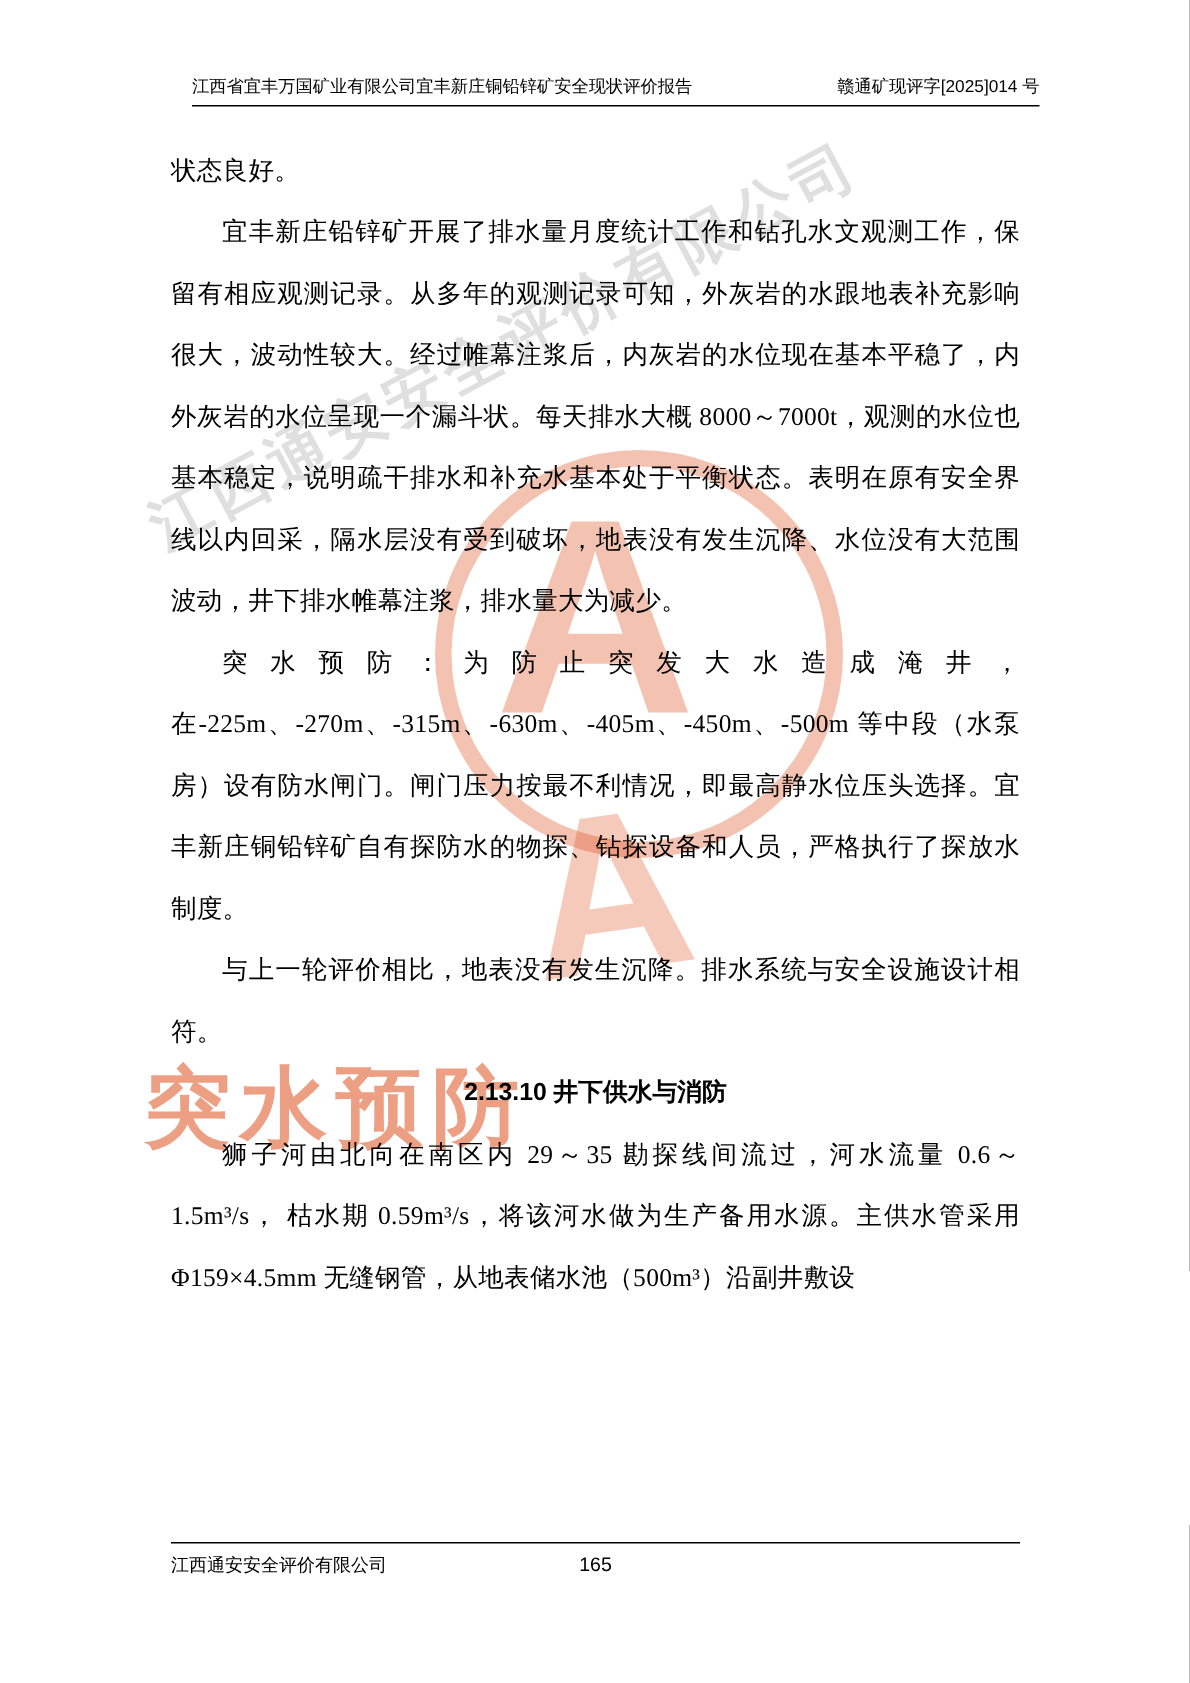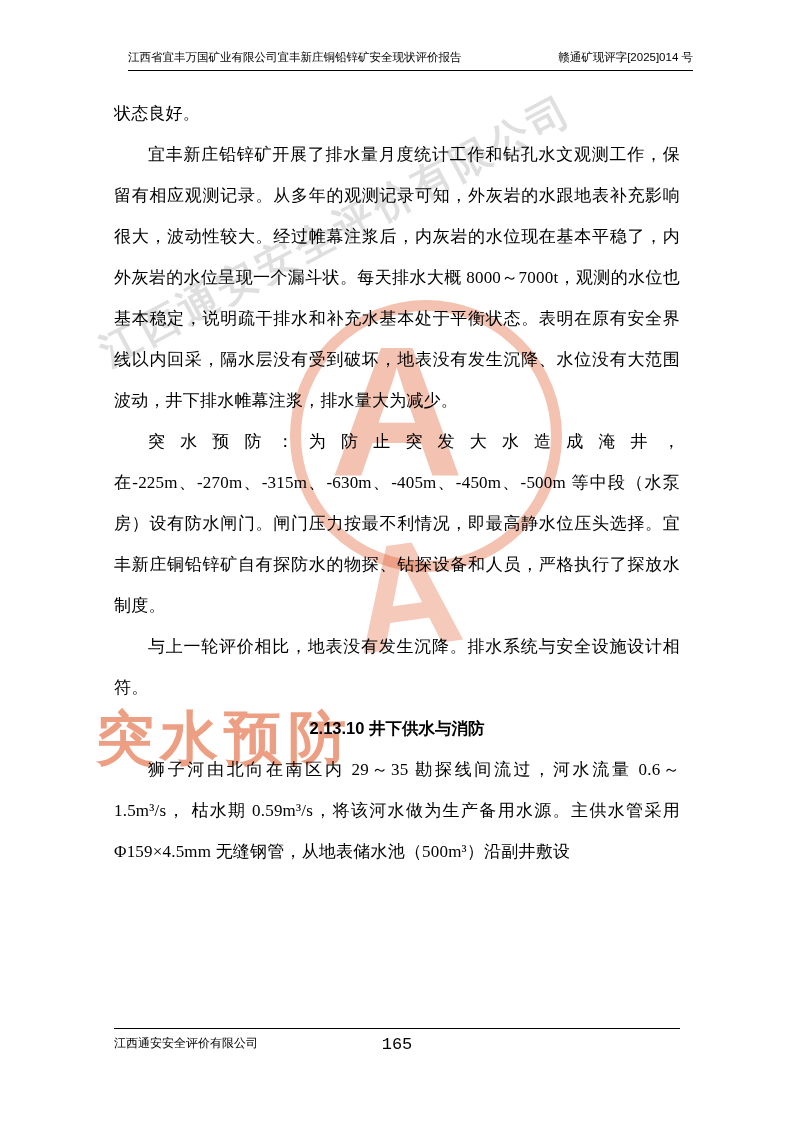--- a/index.html
+++ b/index.html
@@ -152,22 +152,22 @@
     display: flex;
     align-items: baseline;
     position: relative;
   }
   .footer-left { white-space: nowrap; }
   .footer-page {
     position: absolute;
     left: 0;
     right: 0;
     text-align: center;
-    font-family: Liberation Mono, monospace;
-    font-size: 17px;
+    font-family: Liberation Sans, sans-serif;
+    font-size: 13px;
   }
 </style>
 </head>
 <body>
 
 <div class="page">
 
   <div class="watermark">
     <div class="wm-diag">江西通安安全评价有限公司</div>
     <div class="wm-ring"></div>

